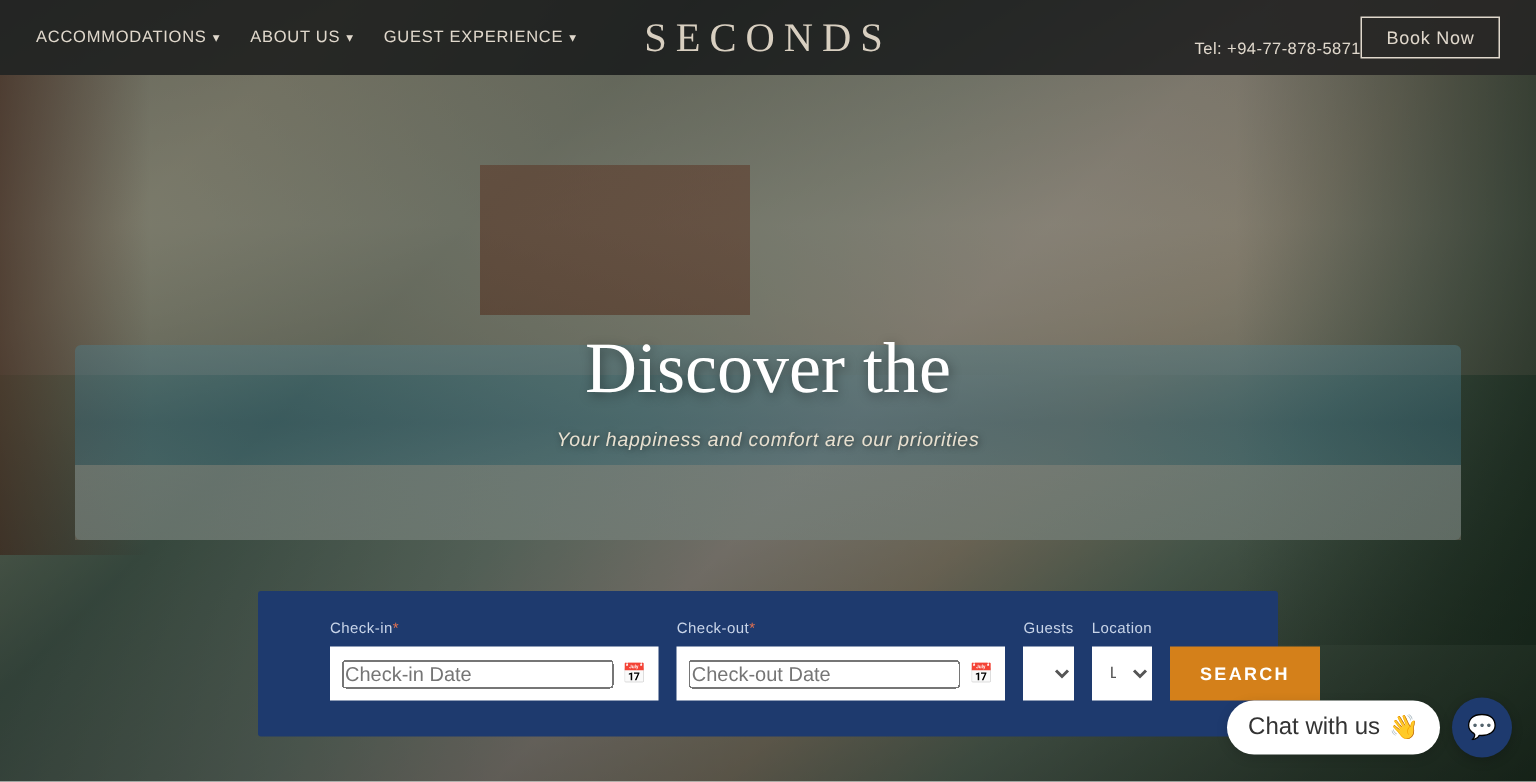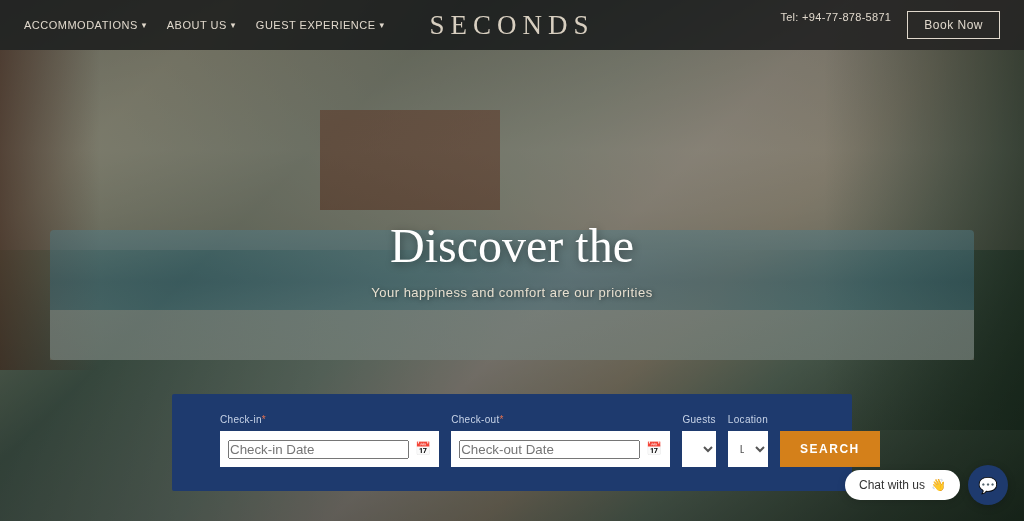--- a/index.html
+++ b/index.html
@@ -54,22 +54,21 @@
       letter-spacing: 6px;
       font-family: Georgia, serif;
       font-weight: 300;
       position: absolute;
       left: 50%;
       transform: translateX(-50%);
     }
 
     .header-right {
       display: flex;
-      align-items: flex-start;
-      gap: 16px;
+      align-items: flex-end;
     }
 
     .header-tel {
       color: #e0d8cc;
       font-size: 11px;
       font-family: Arial, sans-serif;
       letter-spacing: 0.3px;
     }
 
     .book-now-btn {
@@ -218,20 +217,21 @@
       text-shadow: 1px 2px 8px rgba(0,0,0,0.4);
     }
 
     .hero-subtitle {
       color: #e8e0d0;
       font-size: 13px;
       font-family: Arial, sans-serif;
       font-weight: 300;
       letter-spacing: 0.5px;
       text-shadow: 1px 1px 4px rgba(0,0,0,0.5);
+      font-style: italic;
     }
 
     
     .booking-bar {
       position: absolute;
       bottom: 30px;
       left: 50%;
       transform: translateX(-50%);
       width: 680px;
       background: #1e3a6e;
@@ -322,21 +322,21 @@
       right: 16px;
       display: flex;
       align-items: center;
       gap: 8px;
     }
 
     .chat-bubble {
       background: #ffffff;
       border-radius: 20px;
       padding: 8px 14px;
-      font-size: 12px;
+      font-size: 16px;
       font-family: Arial, sans-serif;
       color: #333;
       box-shadow: 0 2px 8px rgba(0,0,0,0.15);
       display: flex;
       align-items: center;
       gap: 6px;
     }
 
     .chat-icon-btn {
       width: 40px;

